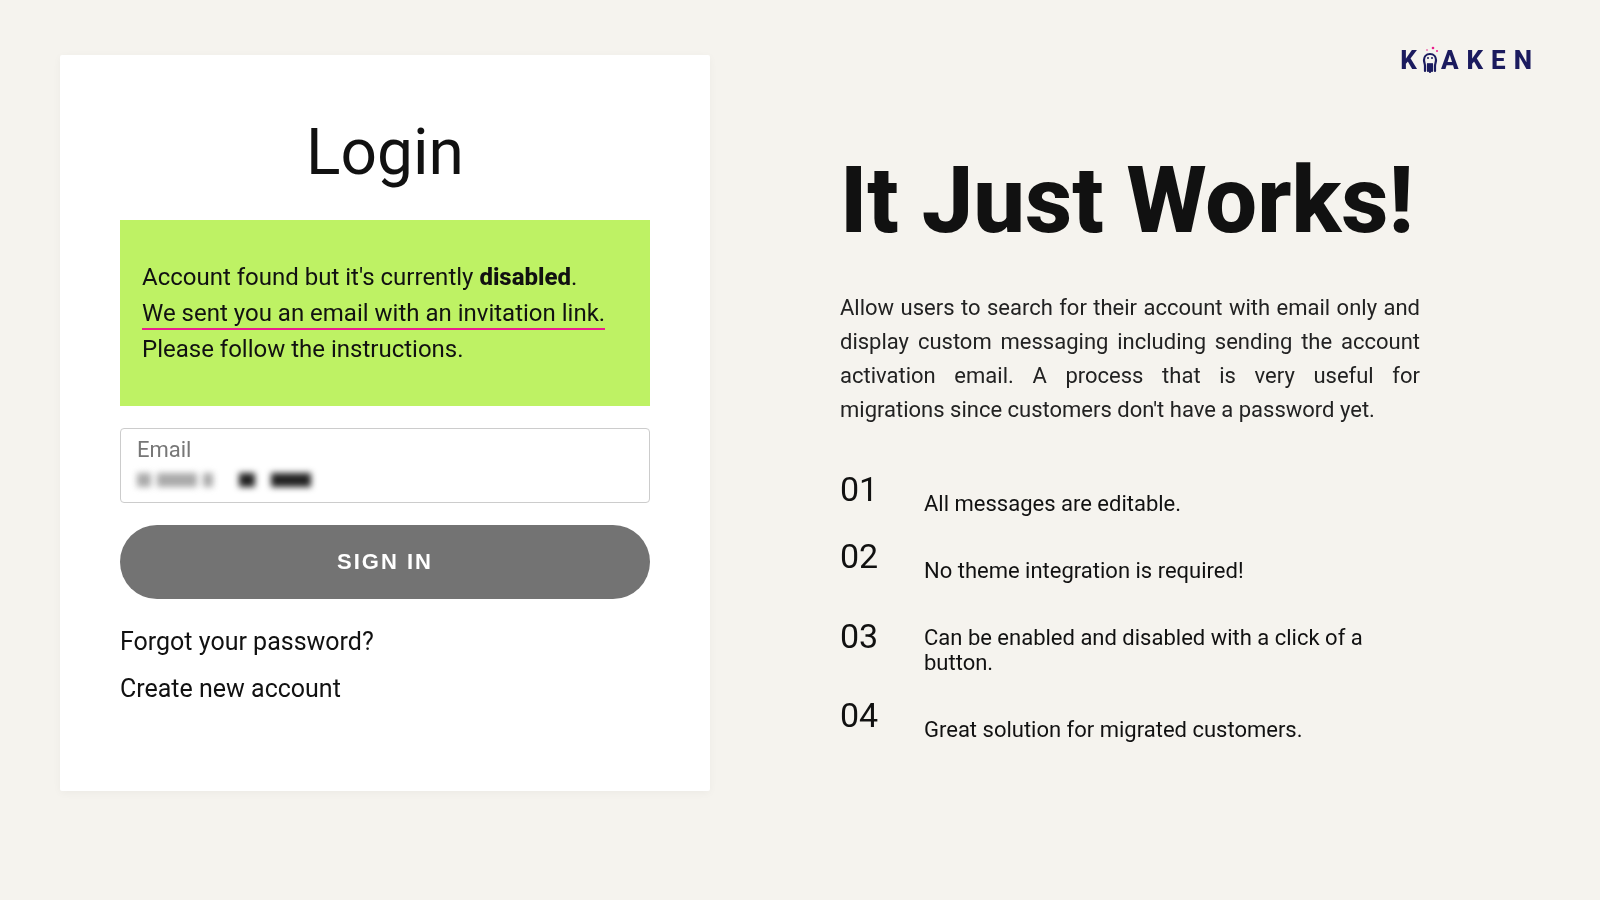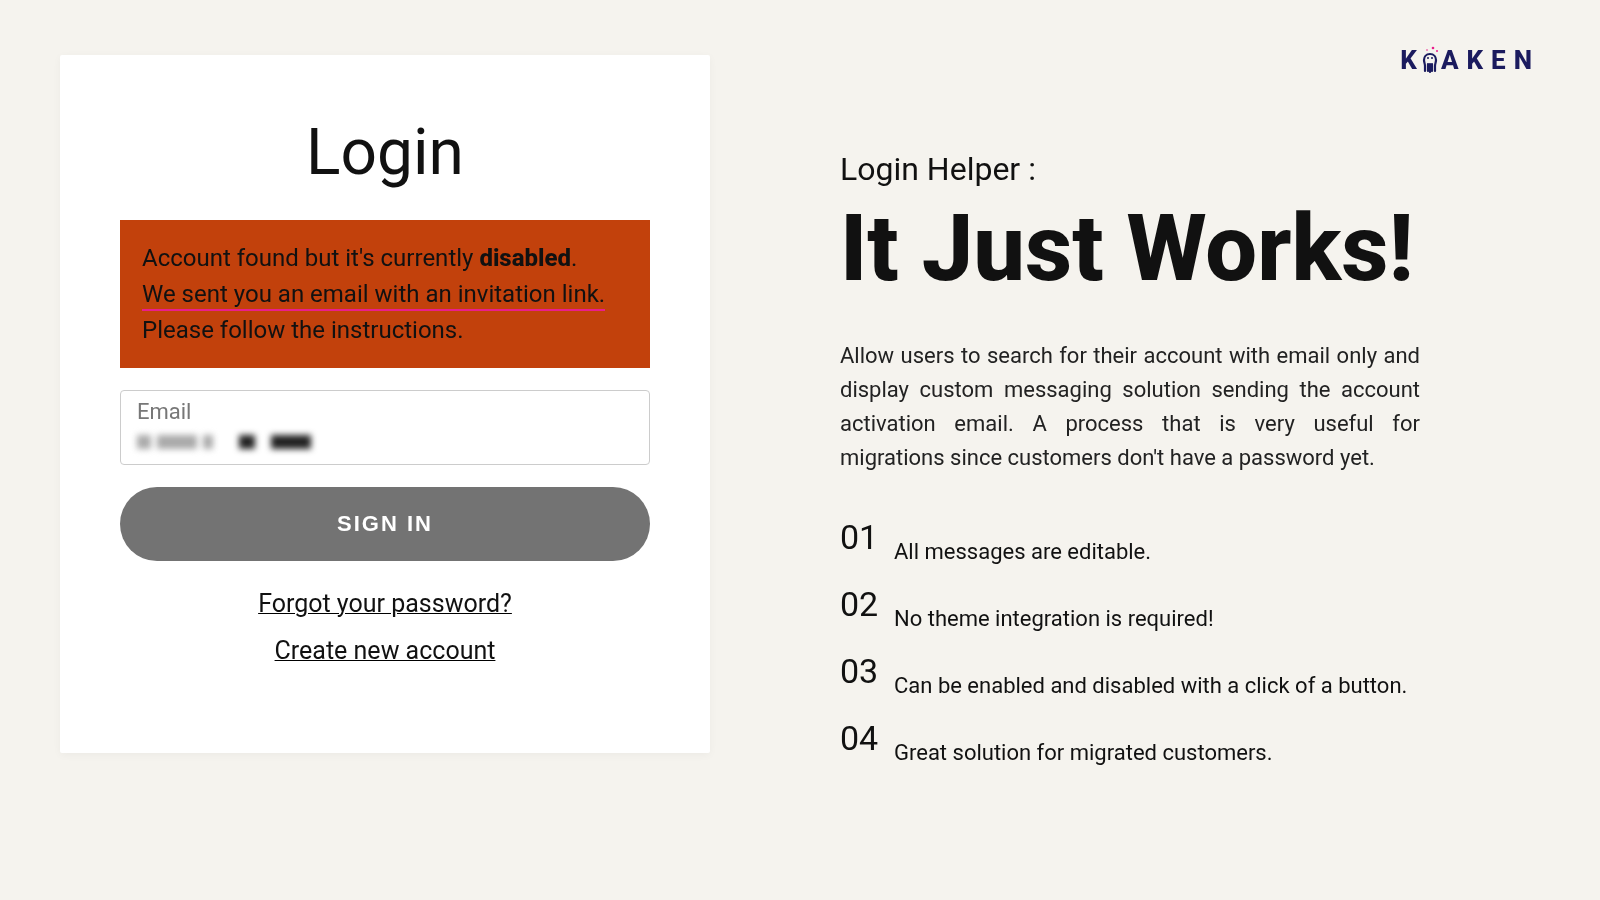--- a/index.html
+++ b/index.html
@@ -20,22 +20,22 @@
     .login-card {
       background: #fff;
       width: 100%;
       max-width: 650px;
       padding: 60px 60px 70px;
       border-radius: 2px;
       box-shadow: 0 2px 8px rgba(0,0,0,0.04);
     }
     .login-title { font-size: 64px; font-weight: 400; text-align: center; margin-bottom: 30px; color: #111; }
     .message-box {
-      background: #c2410c;
-      padding: 20px 22px;
+      background: #bef264;
+      padding: 39px 22px;
       margin-bottom: 22px;
       font-size: 24px;
       line-height: 1.5;
       color: #111;
     }
     .msg-bold { font-weight: 800; }
     .underline-pink { border-bottom: 2px solid #e91e8c; padding-bottom: 1px; }
     .field {
       border: 1px solid #ccc;
       border-radius: 4px;
@@ -58,28 +58,28 @@
       color: #fff;
       border: none;
       padding: 24px;
       font-size: 22px;
       font-weight: 700;
       letter-spacing: 2px;
       border-radius: 50px;
       cursor: pointer;
       margin-bottom: 28px;
     }
-    .link-row { text-align: center; margin-bottom: 18px; text-decoration: underline; }
+    .link-row { text-align: left; margin-bottom: 18px; }
     .text-link { font-size: 25px; color: #111; cursor: pointer; text-decoration: none; }
     .right-content { margin-top: 110px; max-width: 580px; }
     .subtitle { font-size: 32px; color: #111; margin-bottom: 10px; }
     .headline { font-size: 92px; font-weight: 800; line-height: 1.1; color: #111; margin-bottom: 40px; }
     .desc { font-size: 22px; color: #222; line-height: 1.55; text-align: justify; margin-bottom: 35px; }
     .feature-list { list-style: none; }
-    .feature-item { display: flex; align-items: center; margin-bottom: 14px; }
+    .feature-item { display: flex; align-items: center; gap: 30px; margin-bottom: 14px; }
     .feature-num { font-size: 34px; font-weight: 400; color: #111; min-width: 54px; }
     .feature-text { font-size: 22px; color: #111; margin-top: 28px; }
   </style>
 </head>
 <body>
 
 <div class="container">
   <div class="left">
     <div class="login-card">
       <h1 class="login-title">Login</h1>
@@ -119,23 +119,22 @@
           <circle cx="18" cy="5" r="1" fill="#e91e8c"></circle>
           <circle cx="8" cy="4" r="0.8" fill="#e91e8c"></circle>
           <path d="M11 8 C7 8 5 11 5 14 C5 16 6 18 6 20 L6 25 M11 8 C15 8 17 11 17 14 C17 16 16 18 16 20 L16 25 M9 18 L9 25 M13 18 L13 25 M11 18 L11 26" stroke="#1b1b5e" stroke-width="2.2" fill="none" stroke-linecap="round"></path>
           <circle cx="9" cy="12" r="1" fill="#1b1b5e"></circle>
           <circle cx="13" cy="12" r="1" fill="#1b1b5e"></circle>
         </svg>
       </span>
       <span class="logo-text">AKEN</span>
     </div>
     <div class="right-content">
-      <div class="subtitle">Login Helper :</div>
       <div class="headline">It Just Works!</div>
-      <p class="desc">Allow users to search for their account with email only and display custom messaging solution sending the account activation email. A process that is very useful for migrations since customers don't have a password yet.</p>
+      <p class="desc">Allow users to search for their account with email only and display custom messaging including sending the account activation email. A process that is very useful for migrations since customers don't have a password yet.</p>
       <ul class="feature-list">
         <li class="feature-item">
           <span class="feature-num">01</span>
           <span class="feature-text">All messages are editable.</span>
         </li>
         <li class="feature-item">
           <span class="feature-num">02</span>
           <span class="feature-text">No theme integration is required!</span>
         </li>
         <li class="feature-item">

